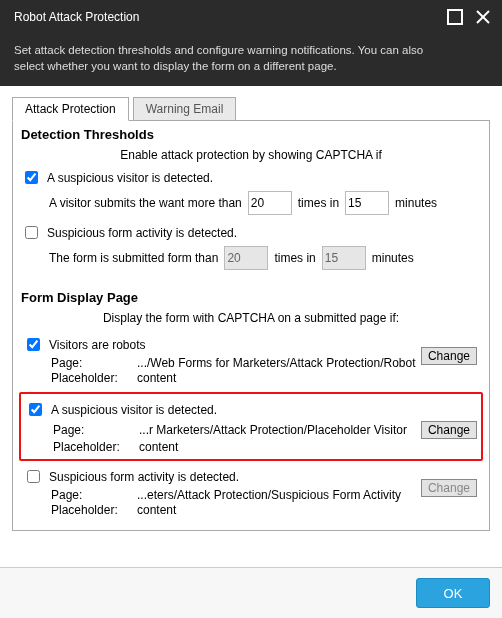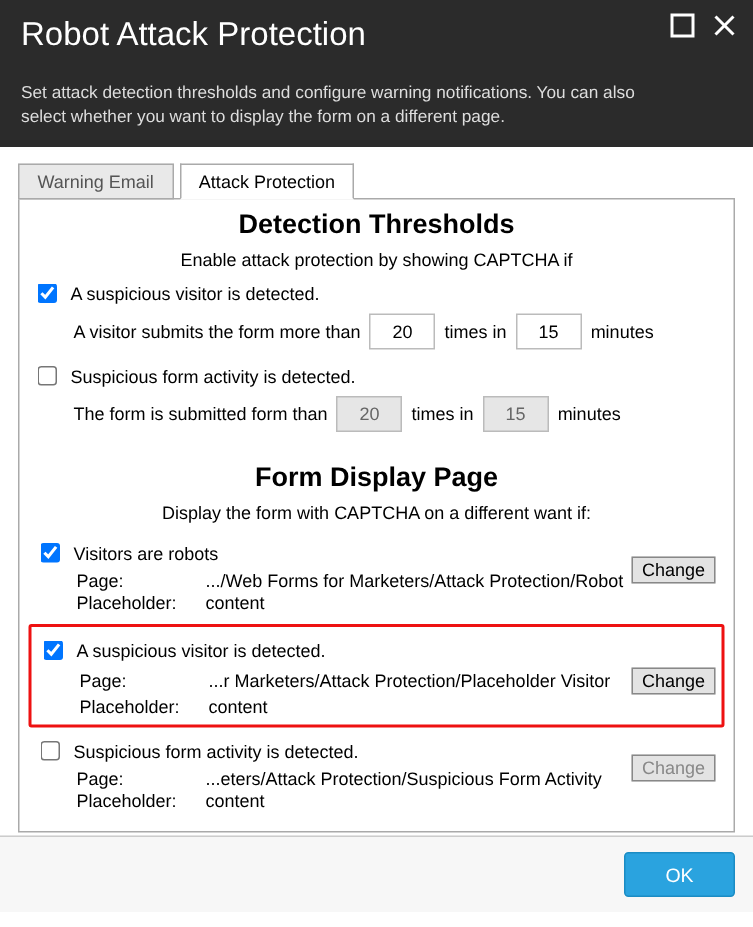--- a/index.html
+++ b/index.html
@@ -13,21 +13,21 @@
     overflow: hidden;
     position: relative;
   }
   .header {
     background: #2b2b2b;
     color: #fff;
     padding: 10px 14px 12px 14px;
     position: relative;
   }
   .header-title {
-    font-size: 22px;
+    font-size: 12px;
     font-weight: normal;
     margin: 0 0 4px 0;
   }
   .header-sub {
     font-size: 11.5px;
     color: #ddd;
     line-height: 1.35;
     max-width: 420px;
     margin-top: 19px;
   }
@@ -69,23 +69,22 @@
   .tab + .tab { margin-left: 4px; }
   .panel {
     border: 1px solid #aaa;
     padding: 4px 8px 8px 8px;
     background: #fff;
     position: relative;
     z-index: 1;
   }
   .sec-head {
     font-weight: bold;
-    font-size: 18px;
+    font-size: 13px;
     margin: 2px 0 6px 0;
-    text-align: center;
   }
   .lead {
     margin: 4px 0 6px 0;
     text-align: center;
   }
   .row {
     display: flex;
     align-items: center;
     gap: 6px;
     margin: 2px 0;
@@ -98,21 +97,20 @@
     padding-left: 28px;
     display: flex;
     align-items: center;
     flex-wrap: wrap;
     gap: 6px;
     margin: 4px 0 8px 0;
   }
   .num {
     width: 44px;
     height: 24px;
-    text-align: center;
     border: 1px solid #bbb;
     font-size: 12px;
   }
   .num:disabled { background: #e6e6e6; color:#666; }
   .fdp-block {
     position: relative;
     padding: 2px 2px 4px 2px;
   }
   .fdp-block.hl {
     border: 2px solid #e11;
@@ -139,21 +137,21 @@
     margin-left: 4px;
   }
   .change-btn:disabled { color:#888; }
   .fdp-block .top-right-btn {
     position: absolute;
     right: 4px;
     top: 16px;
   }
   .footer {
     position: absolute;
-    bottom: 10px; left:0; right:0;
+    bottom: 0; left:0; right:0;
     border-top: 1px solid #ccc;
     background: #f7f7f7;
     padding: 10px 12px;
     display: flex;
     justify-content: flex-end;
     gap: 10px;
   }
   .btn {
     min-width: 74px;
     height: 30px;
@@ -182,35 +180,35 @@
       </svg>
     <svg class="hc-icon" viewBox="0 0 18 18">
         <line x1="3" y1="3" x2="15" y2="15"></line>
         <line x1="15" y1="3" x2="3" y2="15"></line>
       </svg>
   </div>
 </div>
 
 <div class="body">
   <div class="tabs">
+    <div class="tab active">Attack Protection</div>
     <div class="tab">Warning Email</div>
-    <div class="tab active">Attack Protection</div>
   </div>
 
   <div class="panel">
 
     <div class="sec-head">Detection Thresholds</div>
     <div class="lead">Enable attack protection by showing CAPTCHA if</div>
 
     <div class="row">
       <input type="checkbox" class="chk" checked="" style="">
       <span>A suspicious visitor is detected.</span>
     </div>
     <div class="indent">
-      <span>A visitor submits the form more than</span>
+      <span>A visitor submits the want more than</span>
       <input class="num" value="20" style="">
       <span>times in</span>
       <input class="num" value="15" style="">
       <span>minutes</span>
     </div>
 
     <div class="row">
       <input type="checkbox" class="chk" style="">
       <span>Suspicious form activity is detected.</span>
     </div>
@@ -218,21 +216,21 @@
       <span>The form is submitted form than</span>
       <input class="num" disabled="" value="20" style="">
       <span>times in</span>
       <input class="num" disabled="" value="15" style="">
       <span>minutes</span>
     </div>
 
     <div class="spacer"></div>
 
     <div class="sec-head">Form Display Page</div>
-    <div class="lead">Display the form with CAPTCHA on a different want if:</div>
+    <div class="lead">Display the form with CAPTCHA on a submitted page if:</div>
 
     <div class="fdp-block">
       <div class="row">
         <input type="checkbox" class="chk" checked="" style="">
         <span>Visitors are robots</span>
       </div>
       <div class="kv">
         <span class="k">Page:</span>
         <span class="v">.../Web Forms for Marketers/Attack Protection/Robot</span>
       </div>

